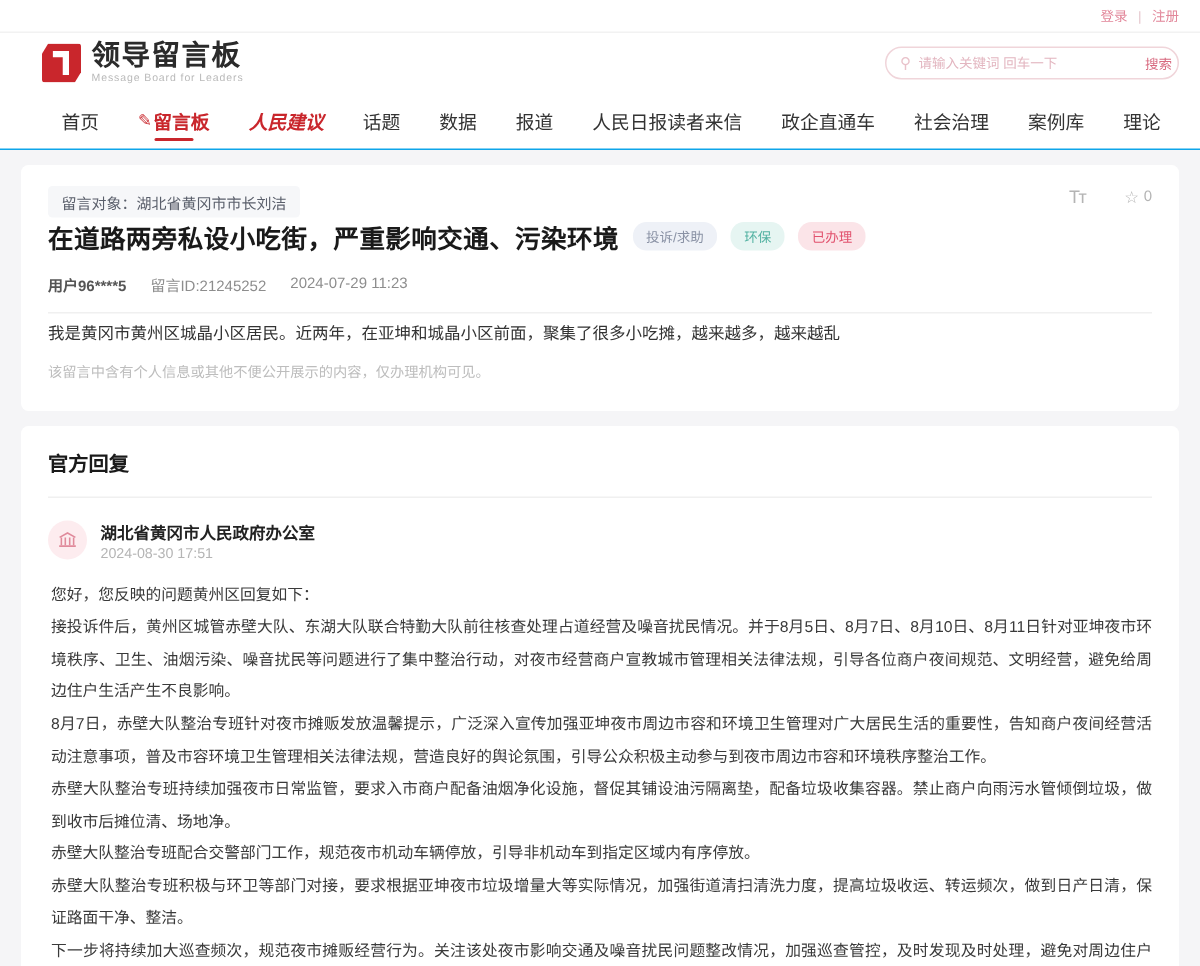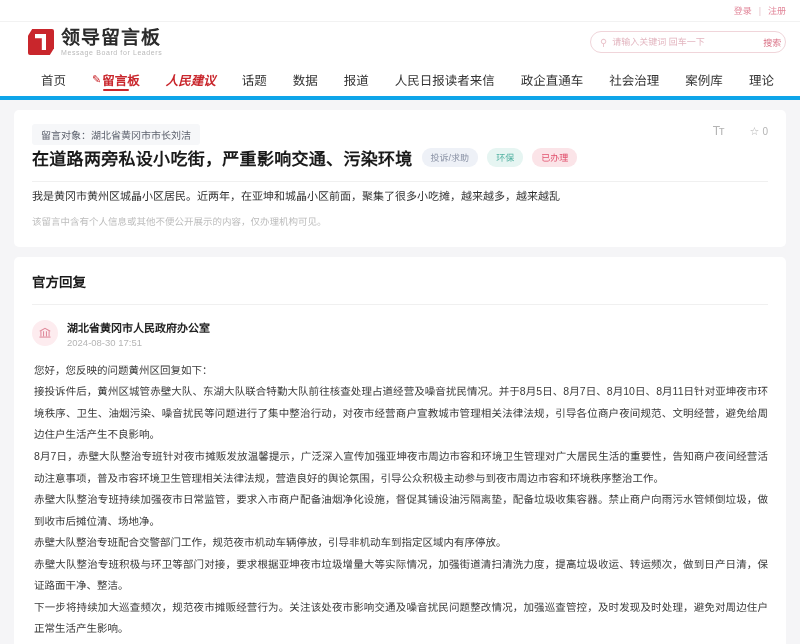--- a/index.html
+++ b/index.html
@@ -83,21 +83,21 @@
     font-family: "Liberation Sans", sans-serif;
   }
   .search-input::placeholder { color: #e3b6c0; }
   .search-btn {
     font-size: 9px; color: #d86b80; cursor: pointer; white-space: nowrap; margin-left: 29px;
   }
 
   
   .nav {
     height: 38px; background: #fff; display: flex; align-items: center;
-    padding: 0 14px; gap: 0; border-bottom: 4px solid #0ea5e9;
+    padding: 0 14px; gap: 0; border-bottom: 1px solid #0ea5e9;
   }
   .nav-item {
     font-size: 12.5px; color: #333; padding: 0 13px;
     position: relative; cursor: pointer; white-space: nowrap;
     display: flex; align-items: center; height: 100%;
   }
   .nav-item:first-child { margin-left: 14px; }
   .nav-item.active { color: #c9262c; font-weight: bold; }
   .nav-item.active:after {
     content: ""; position: absolute; left: 50%; transform: translateX(-50%);
@@ -209,20 +209,25 @@
       </div>
     </div>
 
     <div class="title-row">
       <span class="msg-title">在道路两旁私设小吃街，严重影响交通、污染环境</span>
       <span class="tag tag-type">投诉/求助</span>
       <span class="tag tag-topic">环保</span>
       <span class="tag tag-status">已办理</span>
     </div>
 
+    <div class="meta-row">
+      <span class="meta-user">用户96****5</span>
+      <span>留言ID:21245252</span>
+      <span>2024-07-29 11:23</span>
+    </div>
     <div class="divider"></div>
 
     <div class="msg-body">我是黄冈市黄州区城晶小区居民。近两年，在亚坤和城晶小区前面，聚集了很多小吃摊，越来越多，越来越乱</div>
     <div class="msg-note">该留言中含有个人信息或其他不便公开展示的内容，仅办理机构可见。</div>
   </div>
 
   <div class="card">
     <div class="reply-title">官方回复</div>
     <div class="reply-sep"></div>
 

